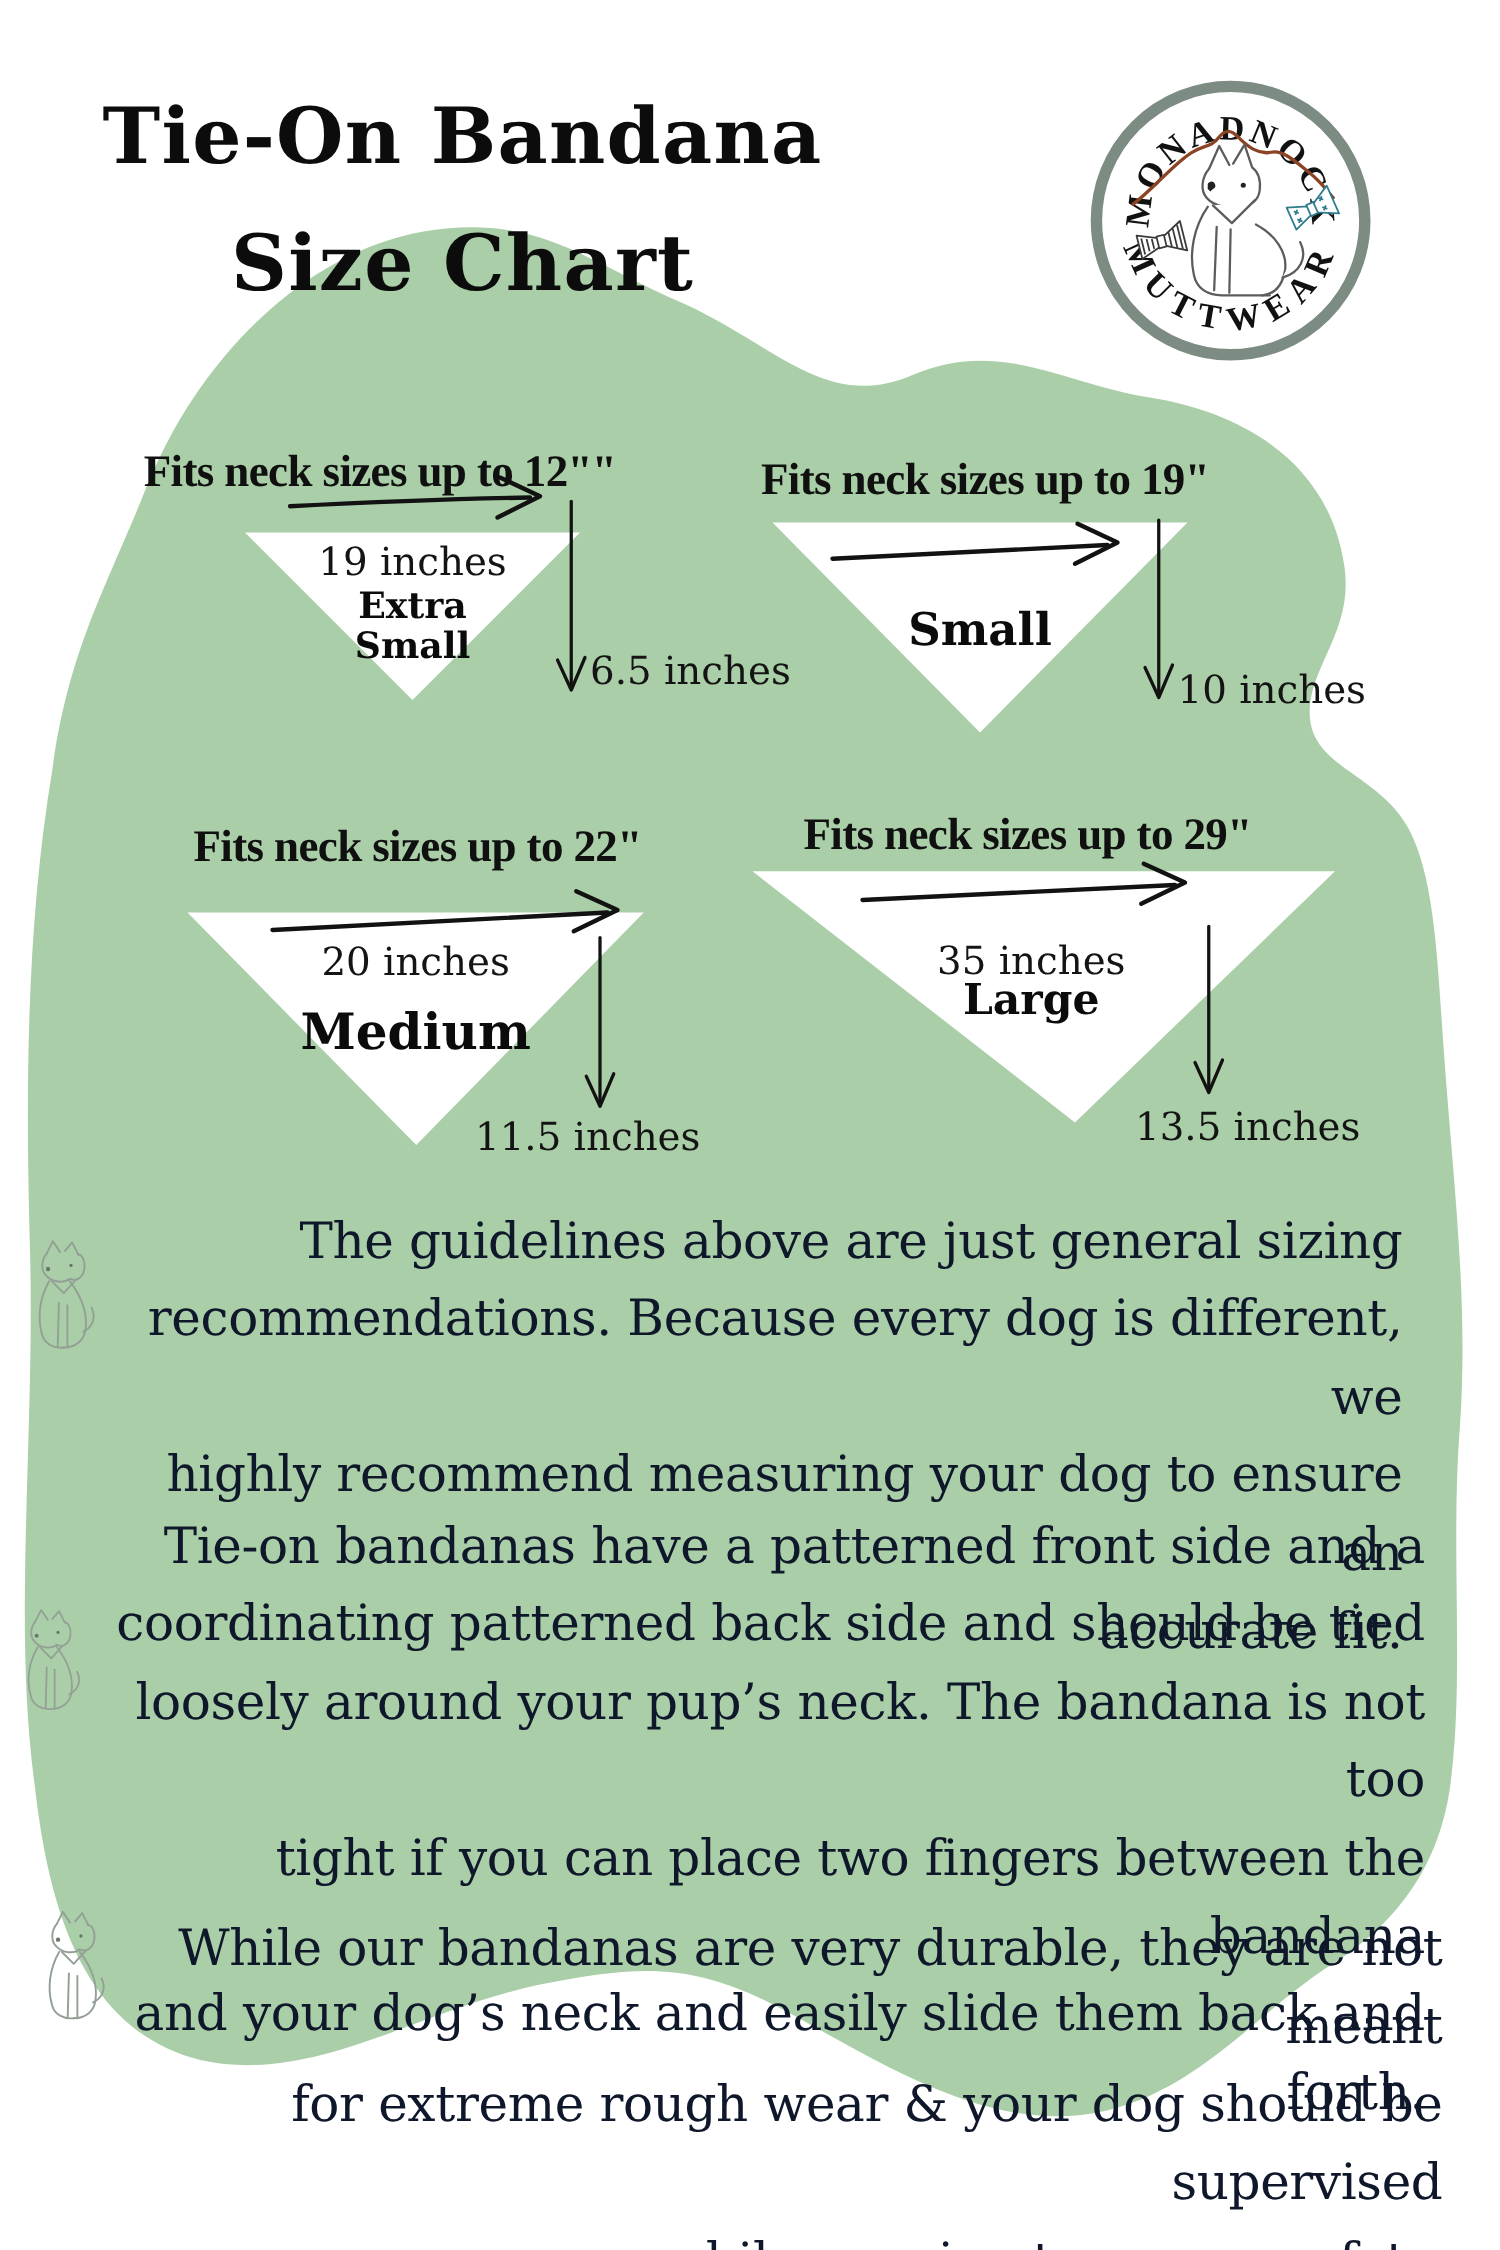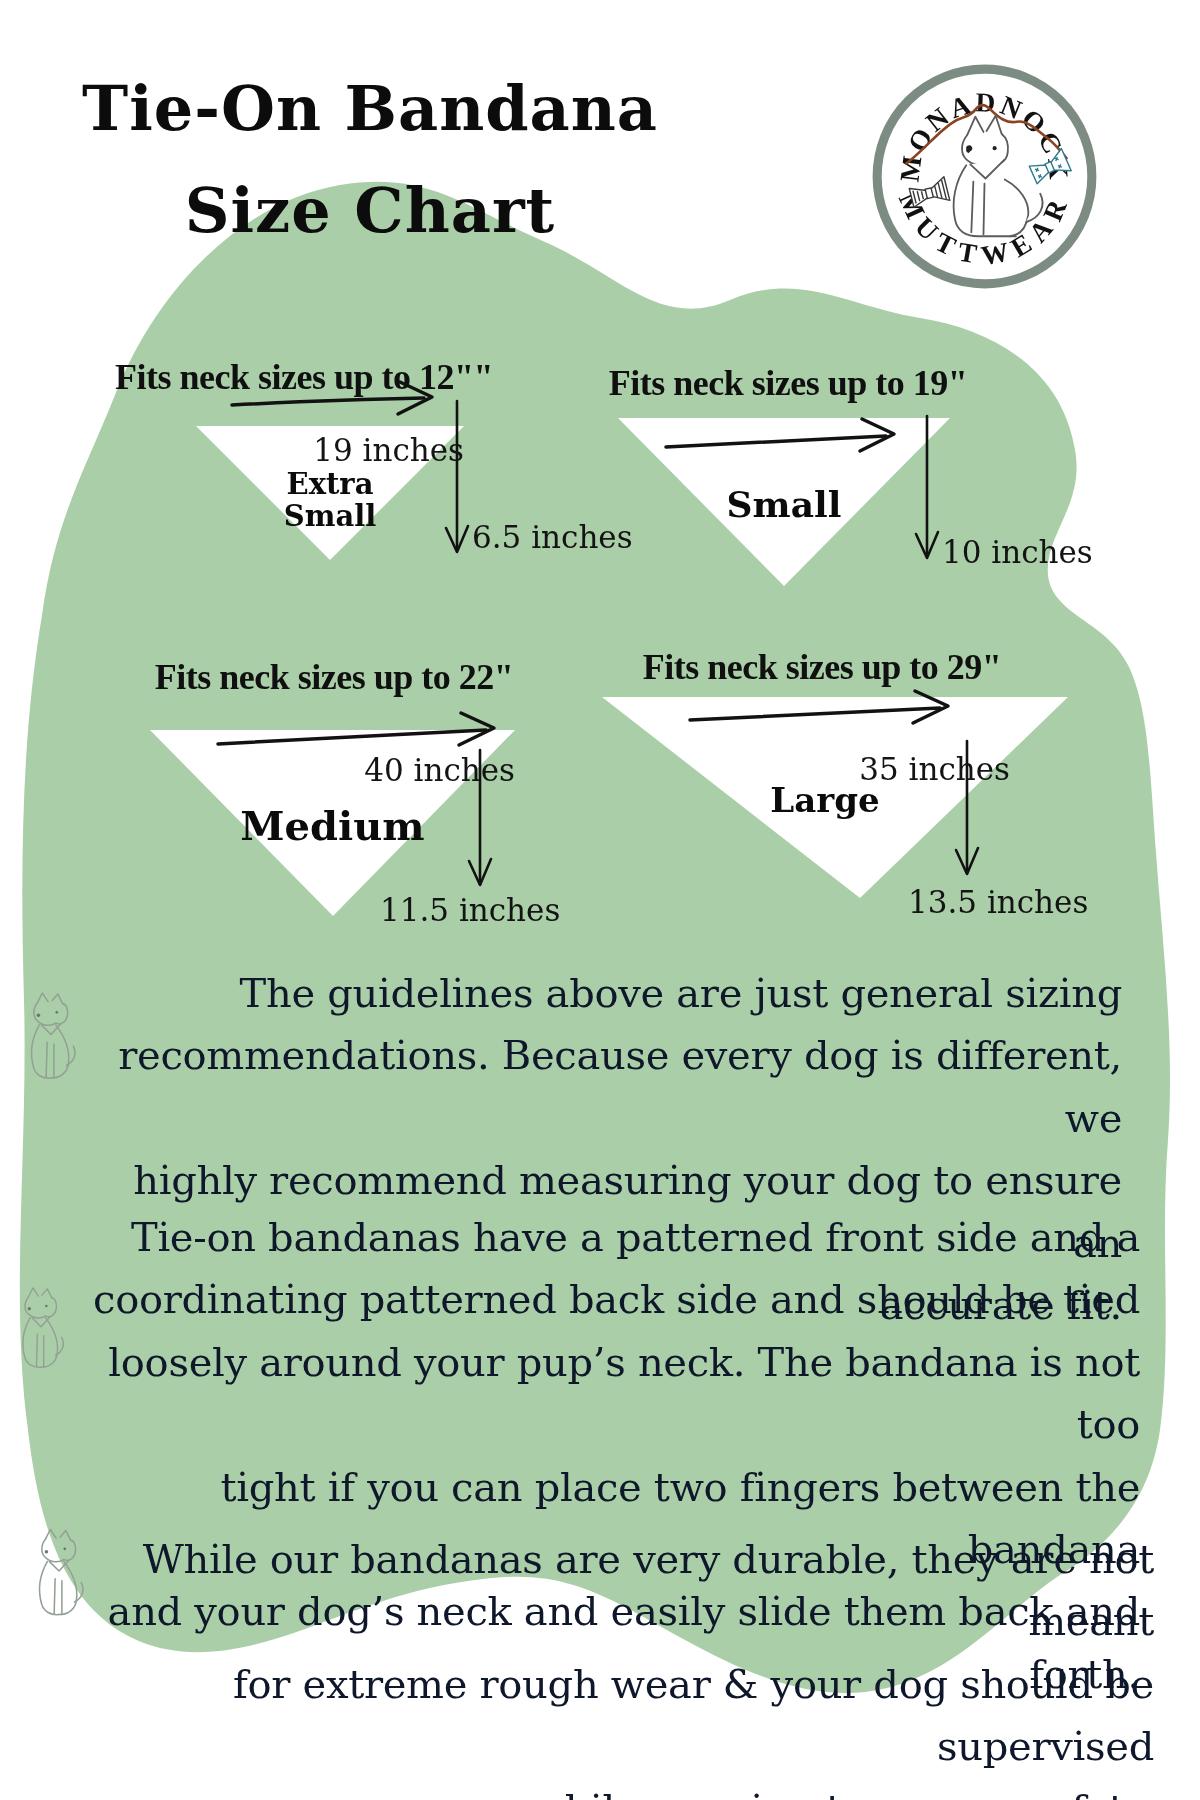--- a/index.html
+++ b/index.html
@@ -10,21 +10,21 @@
   .abs{position:absolute;}
   svg{display:block;}
   .title{
     left:62px;top:58px;width:616px;text-align:center;
     font-weight:700;font-size:62px;line-height:102px;letter-spacing:1px;color:#0c0c0c;
   }
   .fits{
     font-family:"Liberation Serif", serif;font-weight:700;font-size:36px;
     letter-spacing:-0.5px;text-align:center;color:#101010;white-space:nowrap;
   }
-  .mlabel{font-size:31px;text-align:right;color:#141414;white-space:nowrap;}
+  .mlabel{font-size:31px;text-align:center;color:#141414;white-space:nowrap;}
   .sname{font-weight:700;text-align:center;white-space:pre-line;color:#0b0b0b;}
   .xs-name{font-size:29px;line-height:1.12;}
   .s-name{font-size:36px;}
   .m-name{font-size:40px;}
   .l-name{font-size:34px;}
   .para{
     text-align:right;font-size:40px;line-height:1.56;white-space:pre-line;
     color:#0f172a;letter-spacing:-0.3px;
   }
 </style>
@@ -153,21 +153,21 @@
   <div class="abs mlabel" style="left:196px;top:432px;width:268px;">19 inches</div>
   <div class="abs sname xs-name" style="left:196px;top:468px;width:268px;">Extra
 Small</div>
   <div class="abs mlabel" style="left:472px;top:519px;">6.5 inches</div>
 
   <div class="abs fits" style="left:562px;top:362px;width:452px;">Fits neck sizes up to 19"</div>
   <div class="abs sname s-name" style="left:618px;top:483px;width:332px;">Small</div>
   <div class="abs mlabel" style="left:942px;top:534px;">10 inches</div>
 
   <div class="abs fits" style="left:108px;top:656px;width:452px;">Fits neck sizes up to 22"</div>
-  <div class="abs mlabel" style="left:150px;top:752px;width:365px;">40 inches</div>
+  <div class="abs mlabel" style="left:150px;top:752px;width:365px;">20 inches</div>
   <div class="abs sname m-name" style="left:150px;top:802px;width:365px;">Medium</div>
   <div class="abs mlabel" style="left:380px;top:892px;">11.5 inches</div>
 
   <div class="abs fits" style="left:596px;top:646px;width:452px;">Fits neck sizes up to 29"</div>
   <div class="abs mlabel" style="left:640px;top:731px;width:370px;margin-top:20px;">35 inches</div>
   <div class="abs sname l-name" style="left:640px;top:780px;width:370px;">Large</div>
   <div class="abs mlabel" style="left:908px;top:884px;">13.5 inches</div>
 
   <div class="abs para" style="left:78px;top:962px;width:1044px;">The guidelines above are just general sizing
 recommendations. Because every dog is different, we

